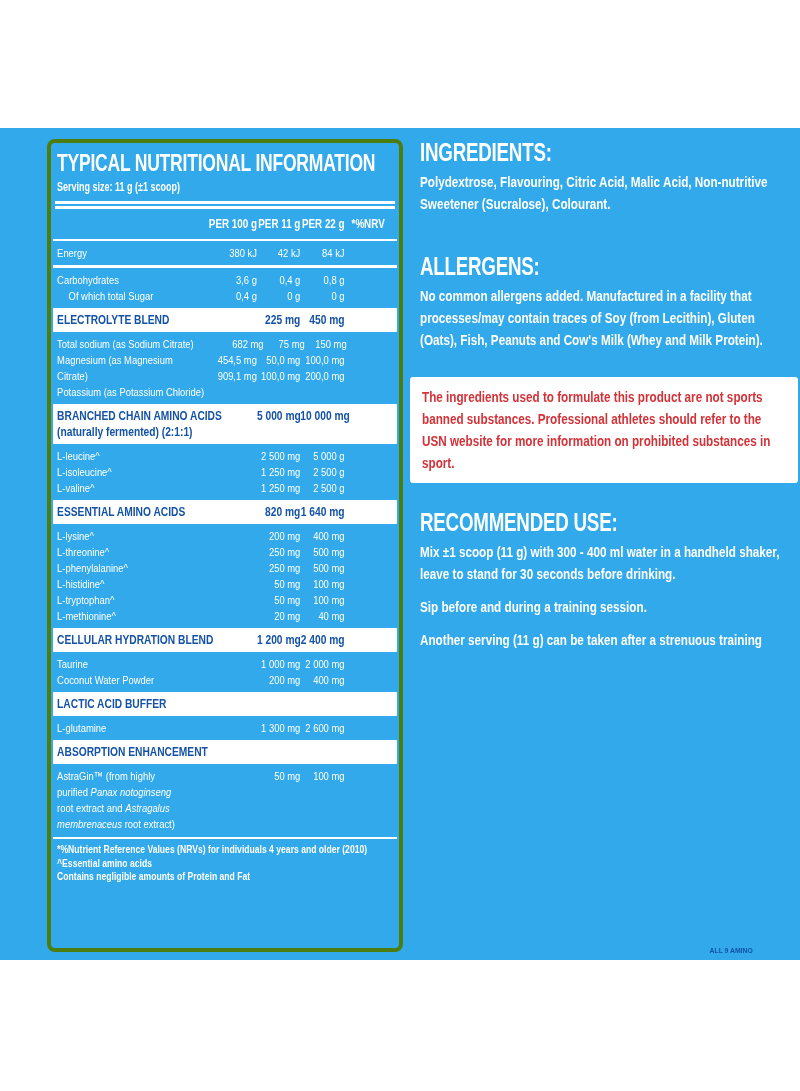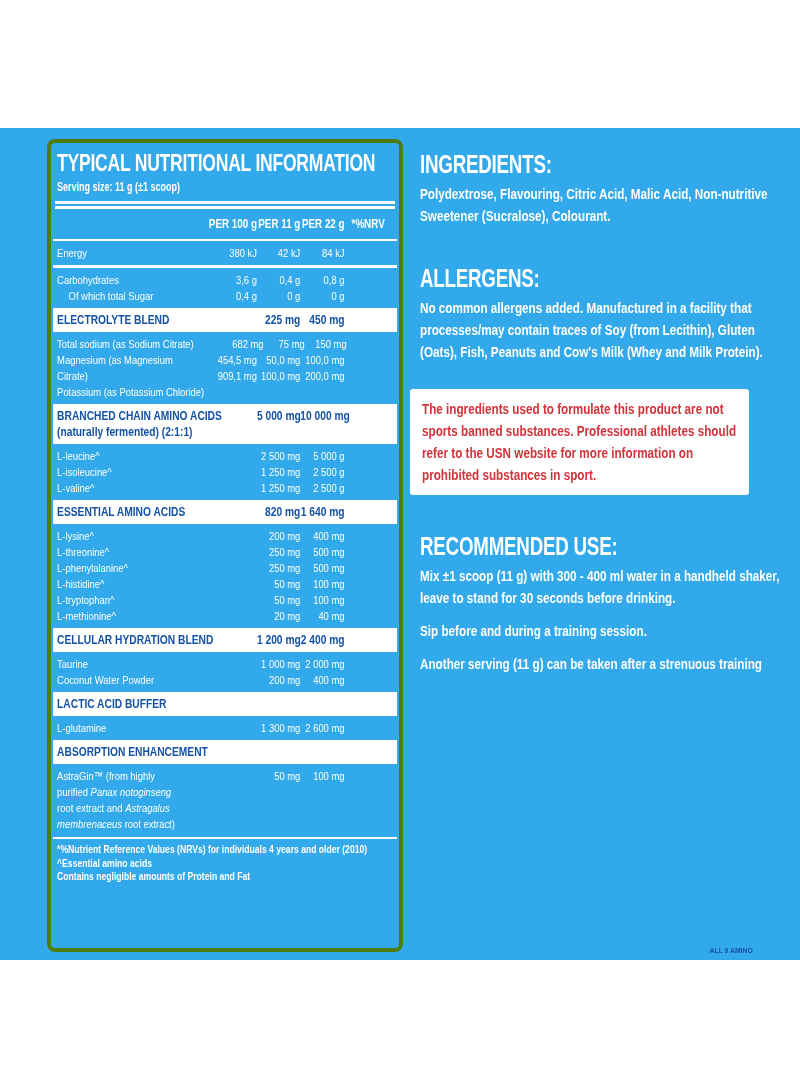--- a/index.html
+++ b/index.html
@@ -50,36 +50,36 @@
   }
   .bar .bar-lines{flex:1;}
   .bar .bar-lines div{font-weight:bold;font-size:12.5px;line-height:16px;white-space:nowrap;}
   .bar .c2,.bar .c3,.bar .c4{color:#1452a5;font-weight:bold;font-size:12.5px;}
   .foot{
     color:#ffffff;font-size:10.5px;line-height:13.5px;font-weight:bold;
     white-space:nowrap;padding-left:5px;
   }
   .foot-rule{height:2.5px;background:#ffffff;margin:5px 0 4px 0;}
   
-  .rcol{position:absolute;left:420px;top:21px;width:365px;}
+  .rcol{position:absolute;left:420px;top:9px;width:365px;}
   .r-h{
     color:#ffffff;font-weight:bold;font-size:25px;line-height:30px;
     white-space:nowrap;transform:scaleX(.75);transform-origin:left top;
     margin:0 0 4px 0;letter-spacing:-.3px;
   }
   .r-p{
     color:#ffffff;font-size:15px;line-height:22px;font-weight:bold;
     width:128%;transform:scaleX(.78);transform-origin:left top;
     margin:0;
   }
   .sp-ing{margin-bottom:36px;}
   .sp-alg{margin-bottom:26px;}
   .banned-box{
-    margin-left:-10px;width:339px;box-sizing:border-box;background:#ffffff;
-    border-radius:3px;padding:9px 12px;margin-bottom:36px;
+    margin-left:-10px;width:388px;box-sizing:border-box;background:#ffffff;
+    border-radius:3px;padding:9px 12px;margin-bottom:24px;
   }
   .banned-box .r-p{color:#d23238;}
   .ru-p{margin-bottom:11px;}
   .footer-tag{
     position:absolute;right:47px;bottom:5px;color:#1452a5;font-weight:bold;
     font-size:8px;letter-spacing:0;transform:scaleX(.85);transform-origin:right bottom;
     white-space:nowrap;
   }
 </style>
 </head>

